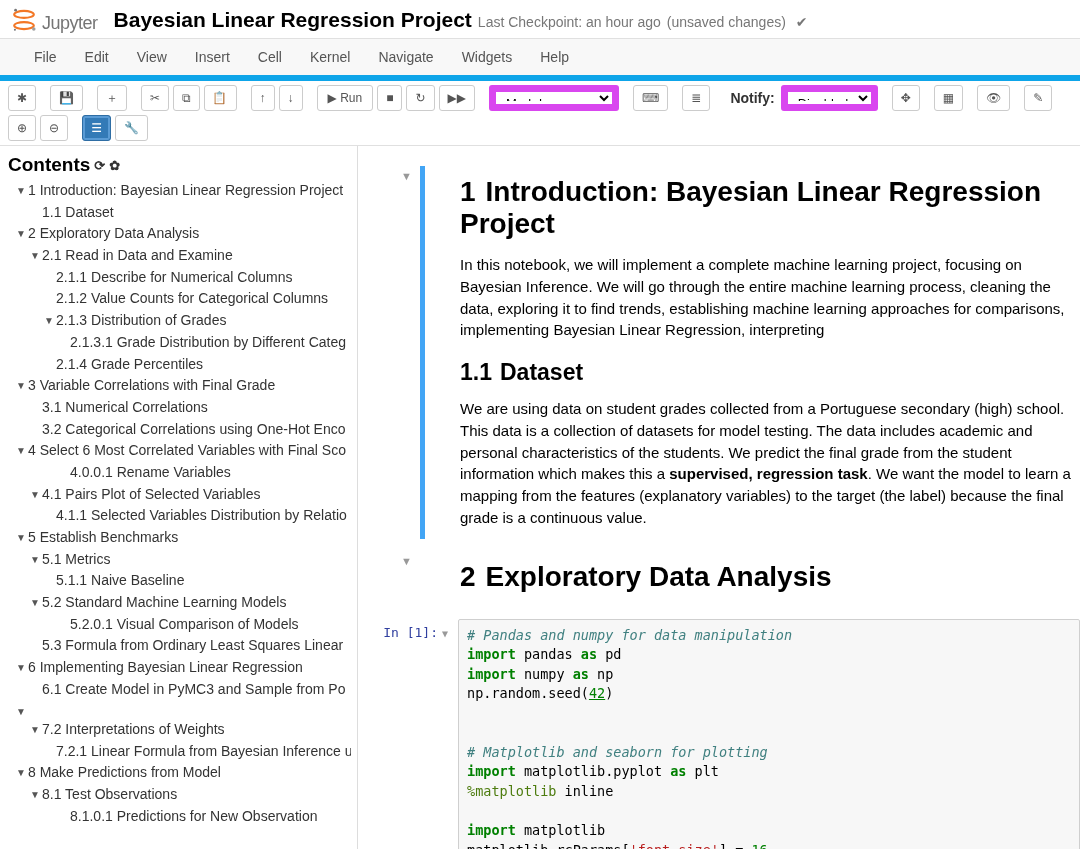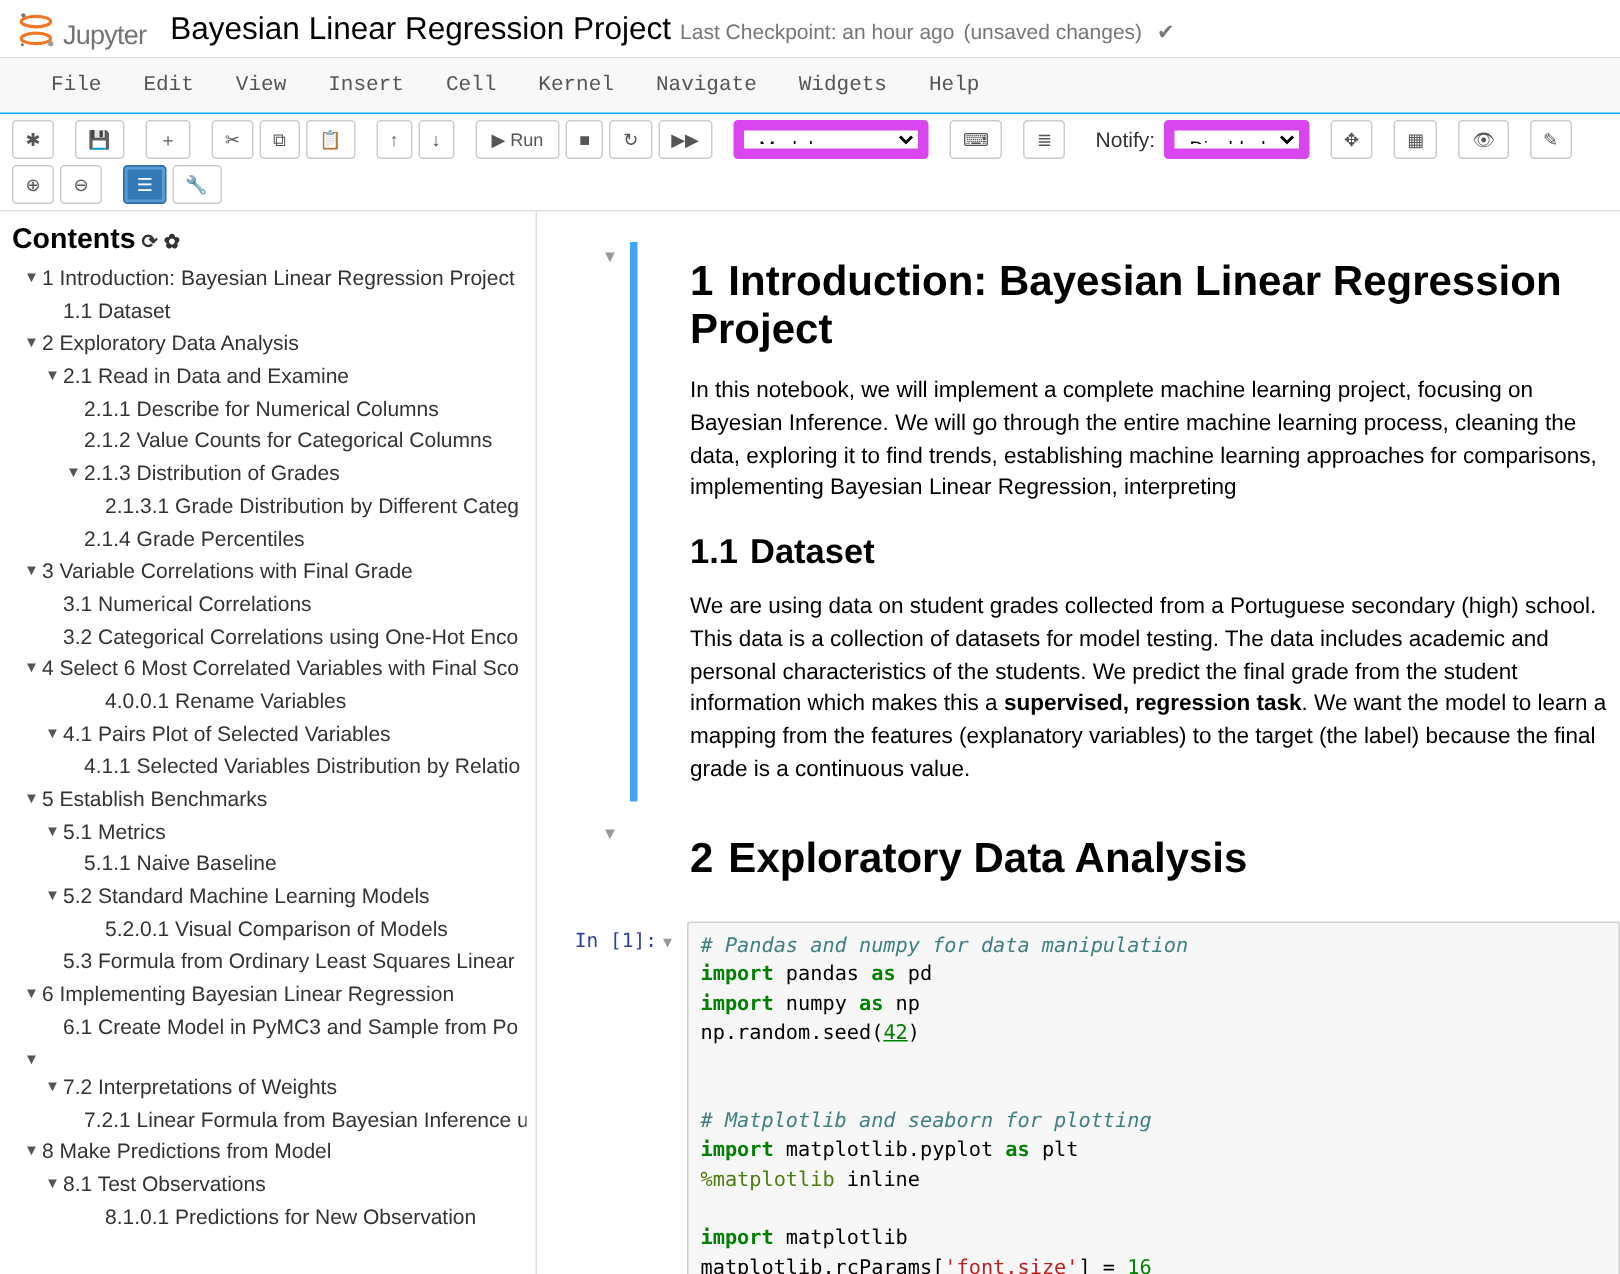--- a/index.html
+++ b/index.html
@@ -17,31 +17,30 @@
   border-bottom: 1px solid #e0e0e0;
 }
 .logo {
   display: flex;
   align-items: flex-end;
   margin-right: 16px;
 }
 .logo-img { width: 28px; height: 28px; margin-right: 4px; }
 .logo-text { font-size: 18px; color: #757575; letter-spacing: -0.5px; }
 .title-area { display: flex; align-items: baseline; gap: 6px; }
-.nb-title { font-size: 21px; color: #000; font-weight: 400; }
+.nb-title { font-size: 21px; color: #000; font-weight: 700; }
 .checkpoint { font-size: 14px; color: #777; }
 .saved-icon { color: #777; margin-left: 4px; }
 
 .menubar {
   display: flex;
   gap: 0;
   padding: 4px 20px;
-  border-bottom: 1px solid #0ea5e9;
+  border-bottom: 6px solid #0ea5e9;
   background: #f8f8f8;
-  font-family: Liberation Mono, monospace;
 }
 .menuitem {
   padding: 6px 14px;
   color: #555;
   font-size: 14px;
   cursor: pointer;
 }
 
 .toolbar {
   display: flex;
@@ -68,21 +67,21 @@
 .tb-btn.active { background: #337ab7; color: #fff; border-color: #2e6da4; box-shadow: inset 0 0 0 2px #5a9bd5; }
 .tb-sep { width: 6px; }
 .tb-select {
   border: 7px solid #d946ef;
   border-radius: 3px;
   padding: 3px 6px;
   font-size: 13px;
   height: 26px;
   background: #fff;
 }
-.tb-label { font-size: 14px; color: #333; padding: 0 2px 0 6px; }
+.tb-label { font-size: 14px; color: #333; padding: 0 2px 0 6px; font-weight: bold; }
 
 .main {
   display: flex;
   height: calc(849px - 110px);
 }
 .sidebar {
   width: 358px;
   border-right: 1px solid #ddd;
   padding: 8px 6px 8px 8px;
   overflow-y: auto;

